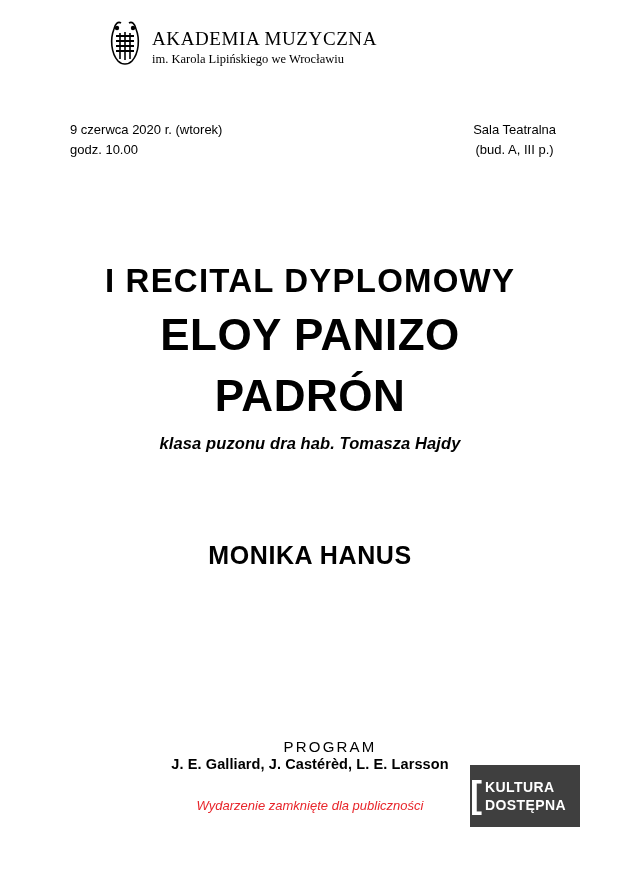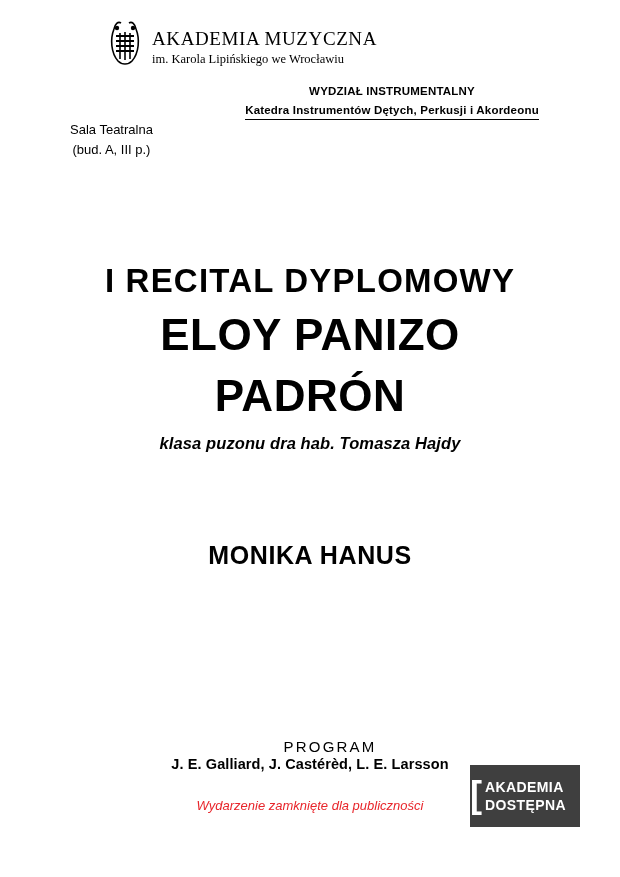--- a/index.html
+++ b/index.html
@@ -246,27 +246,27 @@
             <circle cx="25" cy="13" r="2.2"></circle>
           </g>
         </svg>
       </span>
       <div class="academy-text">
         <div class="academy-name">AKADEMIA MUZYCZNA</div>
         <div class="academy-sub">im. Karola Lipińskiego we Wrocławiu</div>
       </div>
     </div>
 
-    <div class="faculty">
-      <div class="faculty-line1">WYDZIAŁ INSTRUMENTALNY</div>
-      <div class="faculty-line2">Katedra Instrumentów Dętych, Perkusji i Akordeonu</div>
-    </div>
   </div>
 
   <div class="info-row">
+    <div class="info-left">
+      <div>9 czerwca 2020 r. (wtorek)</div>
+      <div>godz. 10.00</div>
+    </div>
     <div class="info-right">
       <div>Sala Teatralna</div>
       <div>(bud. A, III p.)</div>
     </div>
   </div>
 
   <div class="main-block">
     <div class="recital-line">I RECITAL DYPLOMOWY</div>
     <div class="student-name">ELOY PANIZO</div>
     <div class="student-name" style="margin-top:6px">PADRÓN</div>
@@ -280,19 +280,19 @@
   <div class="program-block">
     <div class="program-label">PROGRAM</div>
     <div class="program-composers">J. E. Galliard, J. Castérèd, L. E. Larsson</div>
     <div class="notice">Wydarzenie zamknięte dla publiczności</div>
   </div>
 
   <div class="badge">
     <div class="badge-inner">
       <span class="badge-bracket">[</span>
       <span class="badge-words">
-        <span class="badge-line1">AKADEMIA</span>
+        <span class="badge-line1">KULTURA</span>
         <span class="badge-line2">DOSTĘPNA</span>
       </span>
     </div>
   </div>
 
 </div>
 
 </body></html>

